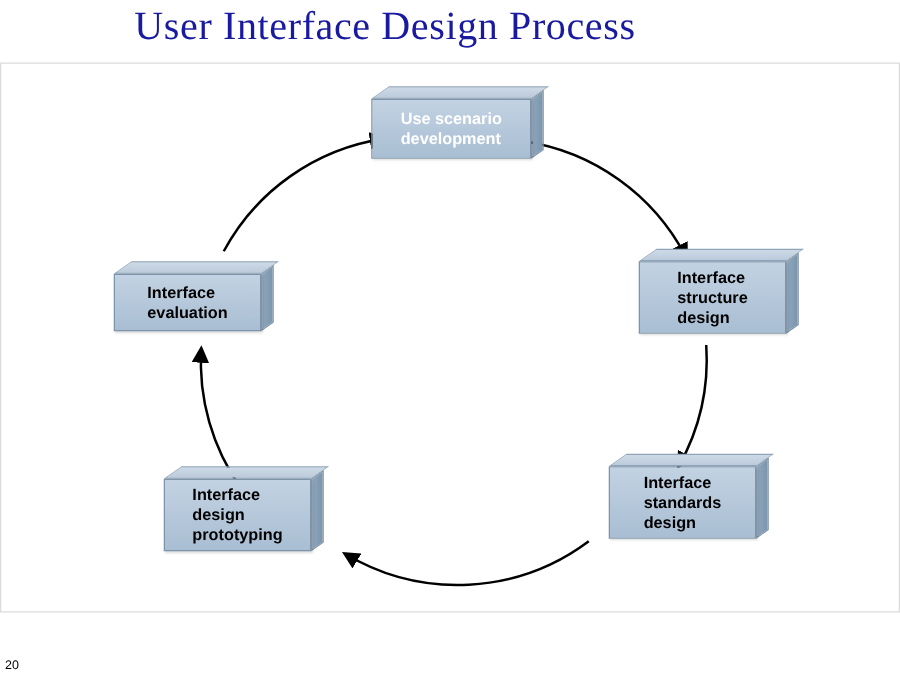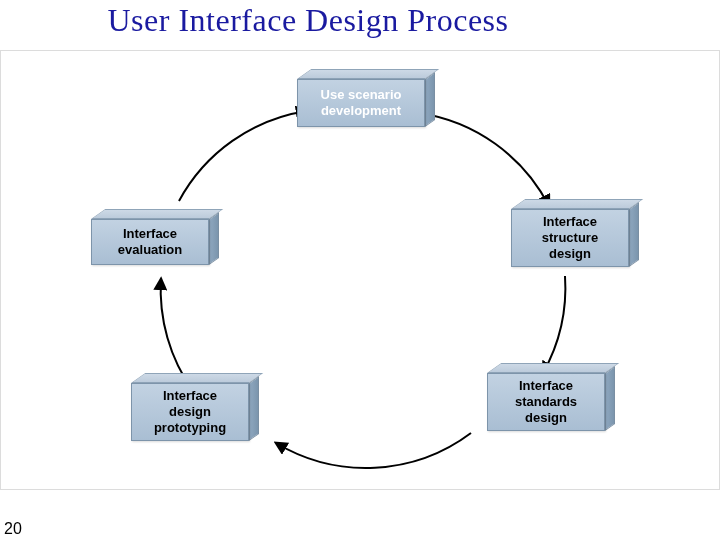--- a/index.html
+++ b/index.html
@@ -12,37 +12,36 @@
     letter-spacing: 0.5px;
   }
   .diagram {
     position: absolute; top: 50px; left: 0; width: 720px; height: 440px;
     border: 1px solid #dcdcdc;
   }
   svg.arcs { position: absolute; top: 0; left: 0; }
   .box {
     position: absolute;
     display: flex; align-items: center; justify-content: center;
-    text-align: center;
     font-size: 13px; font-weight: bold; color: #000;
     line-height: 1.25;
     padding: 20px 8px;
   }
   
   .block { position: absolute; }
   .block .top  { position: absolute; background: linear-gradient(#cdd9e6, #bccbdb); border: 1px solid #8fa4b8; transform: skewX(-55deg); transform-origin: left bottom; }
   .block .side { position: absolute; background: linear-gradient(90deg,#8ea7bf,#7b95ad); border: 1px solid #7a8fa3; transform: skewY(-35deg); transform-origin: left top; }
   .block .face { position: absolute; background: linear-gradient(#c2d2e2,#a9bed3); border: 1px solid #7d94aa; box-shadow: 1px 1px 2px rgba(0,0,0,.15);}
   .footer {
     position: absolute; right: 10px; bottom: 4px;
     text-align: right; font-size: 10px; color: #000; line-height: 1.25;
   }
   .pagenum {
     position: absolute; left: 4px; bottom: 2px;
-    font-size: 16px; color: #000;
+    font-size: 10px; color: #000;
   }
 </style>
 </head>
 <body>
 
 <div class="slide">
 
   <div class="title">User Interface Design Process</div>
 
   <div class="diagram">

